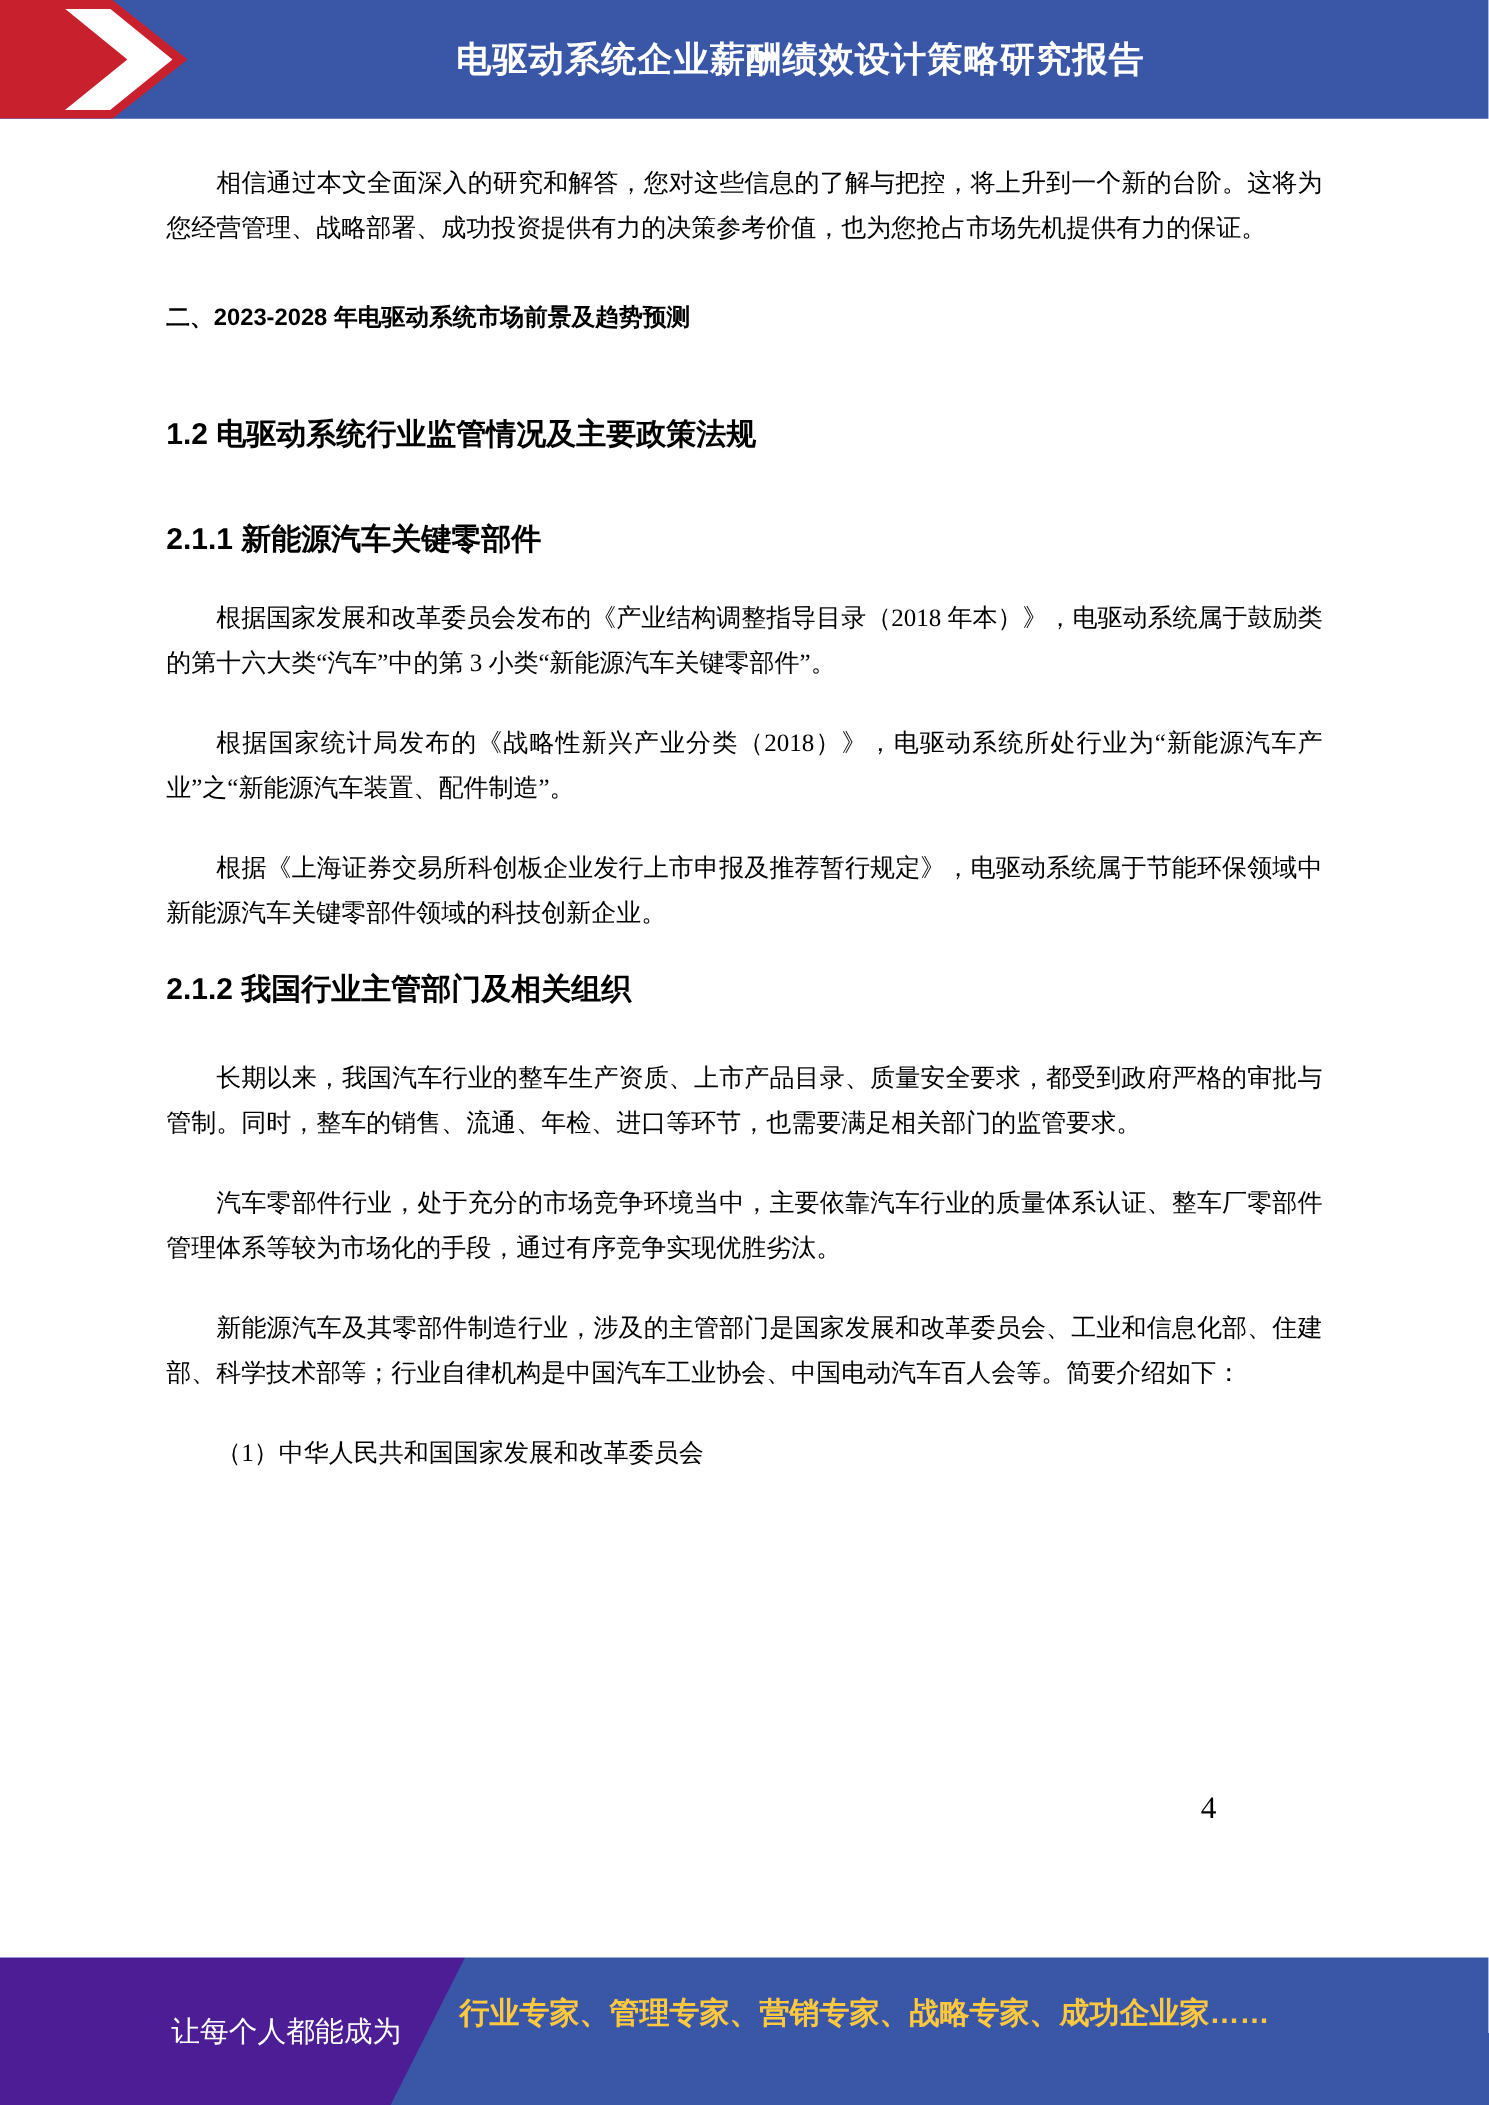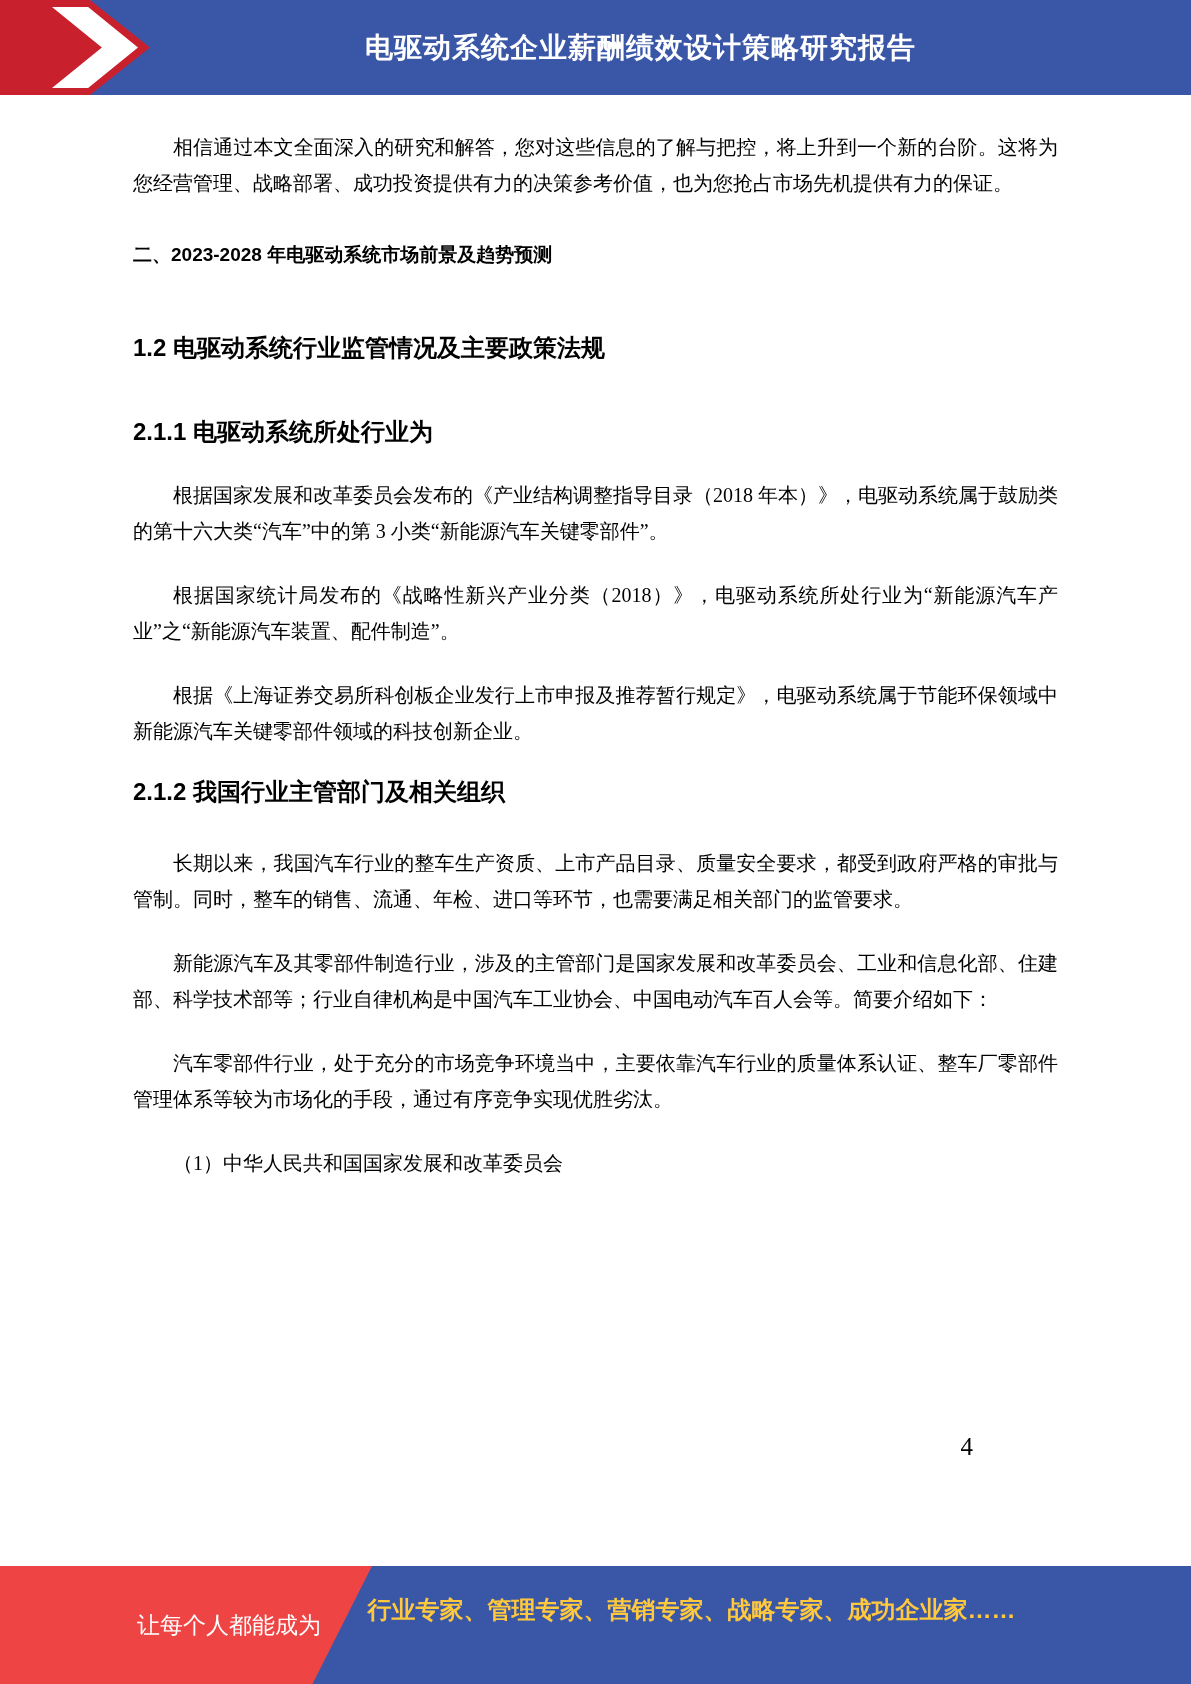--- a/index.html
+++ b/index.html
@@ -110,21 +110,21 @@
     position: absolute;
     left: 0; right: 0; bottom: 0;
     height: 118px;
     background: #3A57A7;
   }
   .footer-left {
     position: absolute;
     left: 0; top: 0;
     width: 372px;
     height: 118px;
-    background: #ef4444;
+    background: #4c1d95;
     clip-path: polygon(0 0, 100% 0, 84% 100%, 0 100%);
     display: flex;
     align-items: center;
   }
   .footer-left-text {
     padding-left: 137px;
     color: #ffffff;
     font-size: 23px;
     font-family: "Liberation Sans", "DejaVu Sans", sans-serif;
     white-space: nowrap;
@@ -158,31 +158,31 @@
   </header>
 
   <main class="main">
 
     <p class="para intro">相信通过本文全面深入的研究和解答，您对这些信息的了解与把控，将上升到一个新的台阶。这将为您经营管理、战略部署、成功投资提供有力的决策参考价值，也为您抢占市场先机提供有力的保证。</p>
 
     <h1 class="h-chapter">二、2023-2028 年电驱动系统市场前景及趋势预测</h1>
 
     <h2 class="h-section">1.2 电驱动系统行业监管情况及主要政策法规</h2>
 
-    <h3 class="h-subsection">2.1.1 电驱动系统所处行业为</h3>
+    <h3 class="h-subsection">2.1.1 新能源汽车关键零部件</h3>
 
     <p class="para">根据国家发展和改革委员会发布的《产业结构调整指导目录（2018 年本）》，电驱动系统属于鼓励类的第十六大类“汽车”中的第 3 小类“新能源汽车关键零部件”。</p>
     <p class="para">根据国家统计局发布的《战略性新兴产业分类（2018）》，电驱动系统所处行业为“新能源汽车产业”之“新能源汽车装置、配件制造”。</p>
     <p class="para">根据《上海证券交易所科创板企业发行上市申报及推荐暂行规定》，电驱动系统属于节能环保领域中新能源汽车关键零部件领域的科技创新企业。</p>
 
     <h3 class="h-subsection tight">2.1.2 我国行业主管部门及相关组织</h3>
 
     <p class="para first">长期以来，我国汽车行业的整车生产资质、上市产品目录、质量安全要求，都受到政府严格的审批与管制。同时，整车的销售、流通、年检、进口等环节，也需要满足相关部门的监管要求。</p>
+    <p class="para">汽车零部件行业，处于充分的市场竞争环境当中，主要依靠汽车行业的质量体系认证、整车厂零部件管理体系等较为市场化的手段，通过有序竞争实现优胜劣汰。</p>
     <p class="para">新能源汽车及其零部件制造行业，涉及的主管部门是国家发展和改革委员会、工业和信息化部、住建部、科学技术部等；行业自律机构是中国汽车工业协会、中国电动汽车百人会等。简要介绍如下：</p>
-    <p class="para">汽车零部件行业，处于充分的市场竞争环境当中，主要依靠汽车行业的质量体系认证、整车厂零部件管理体系等较为市场化的手段，通过有序竞争实现优胜劣汰。</p>
     <p class="para">（1）中华人民共和国国家发展和改革委员会</p>
 
   </main>
 
   <div class="page-number">4</div>
 
   <footer class="footer">
     <div class="footer-left">
       <span class="footer-left-text">让每个人都能成为</span>
     </div>

